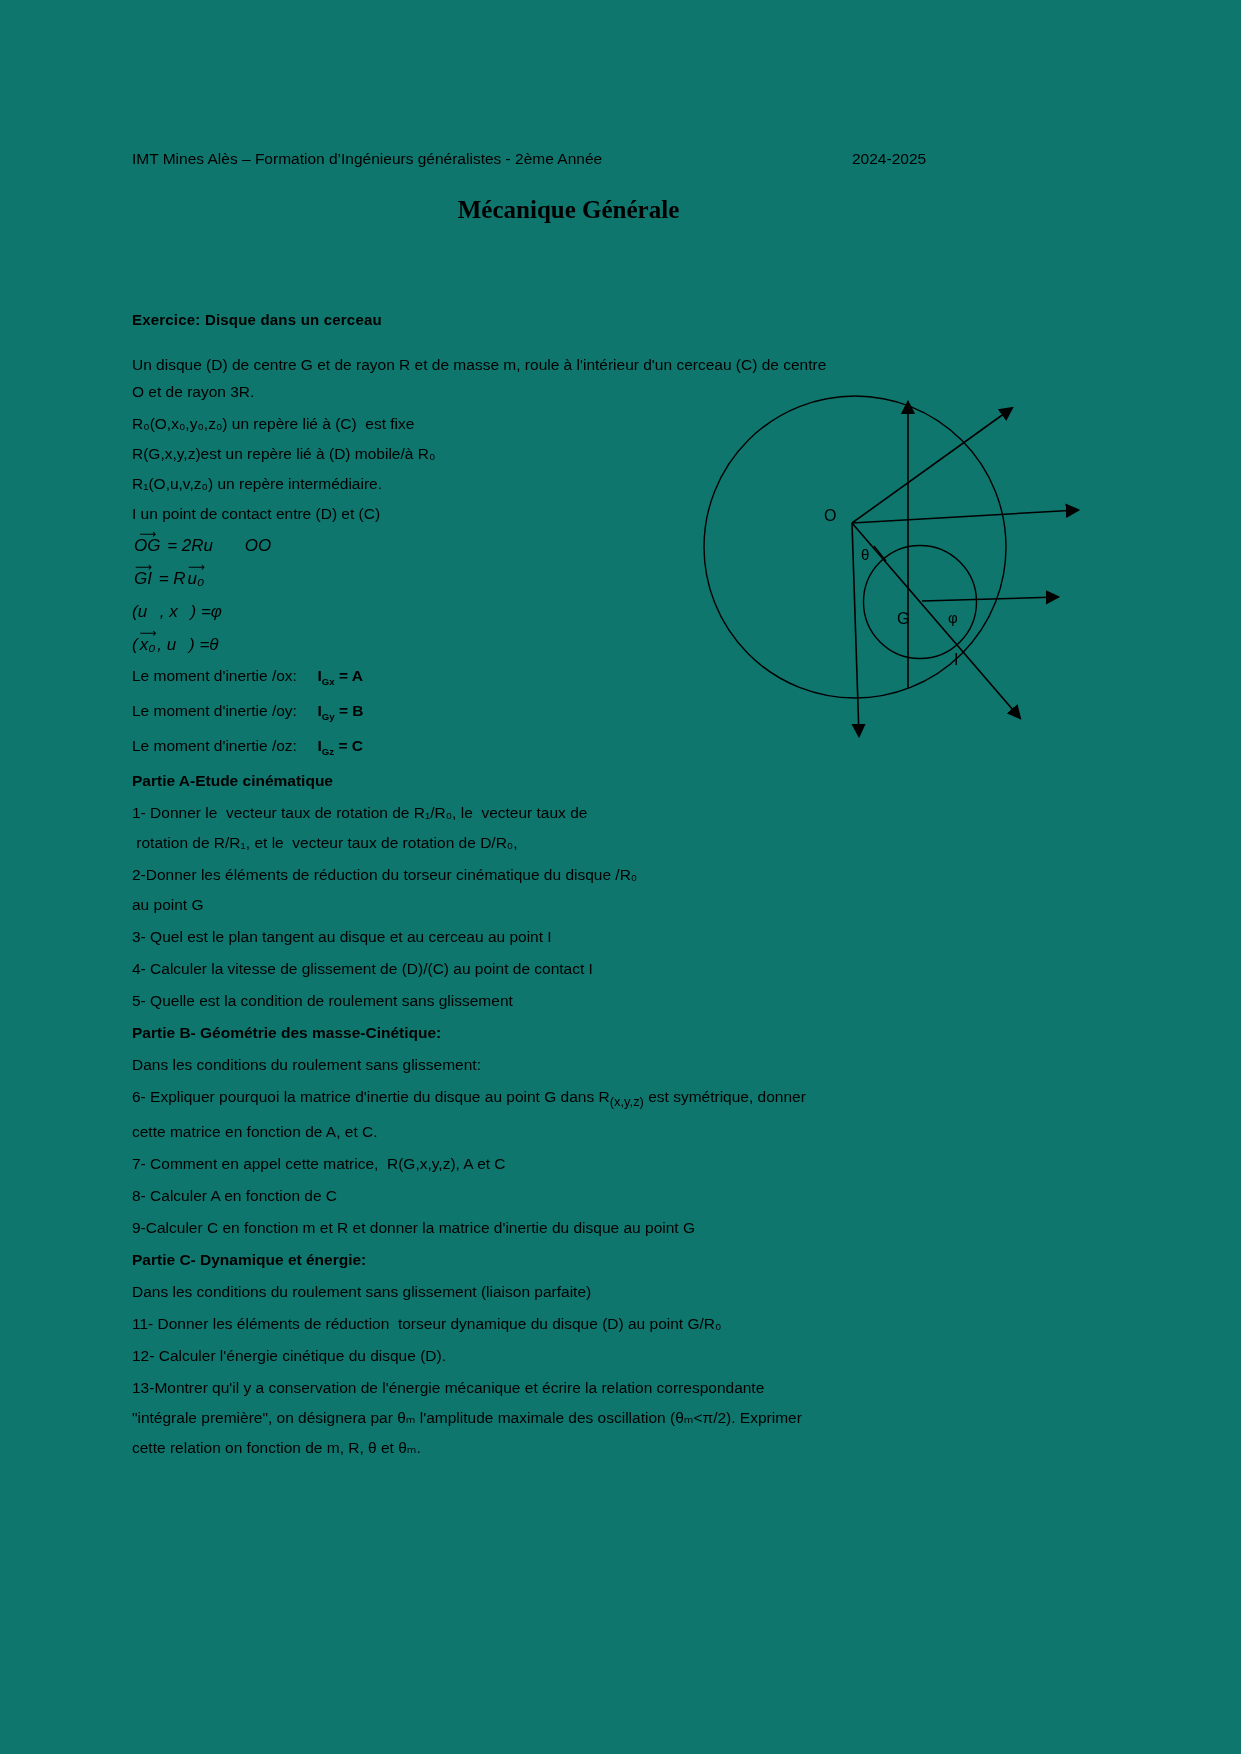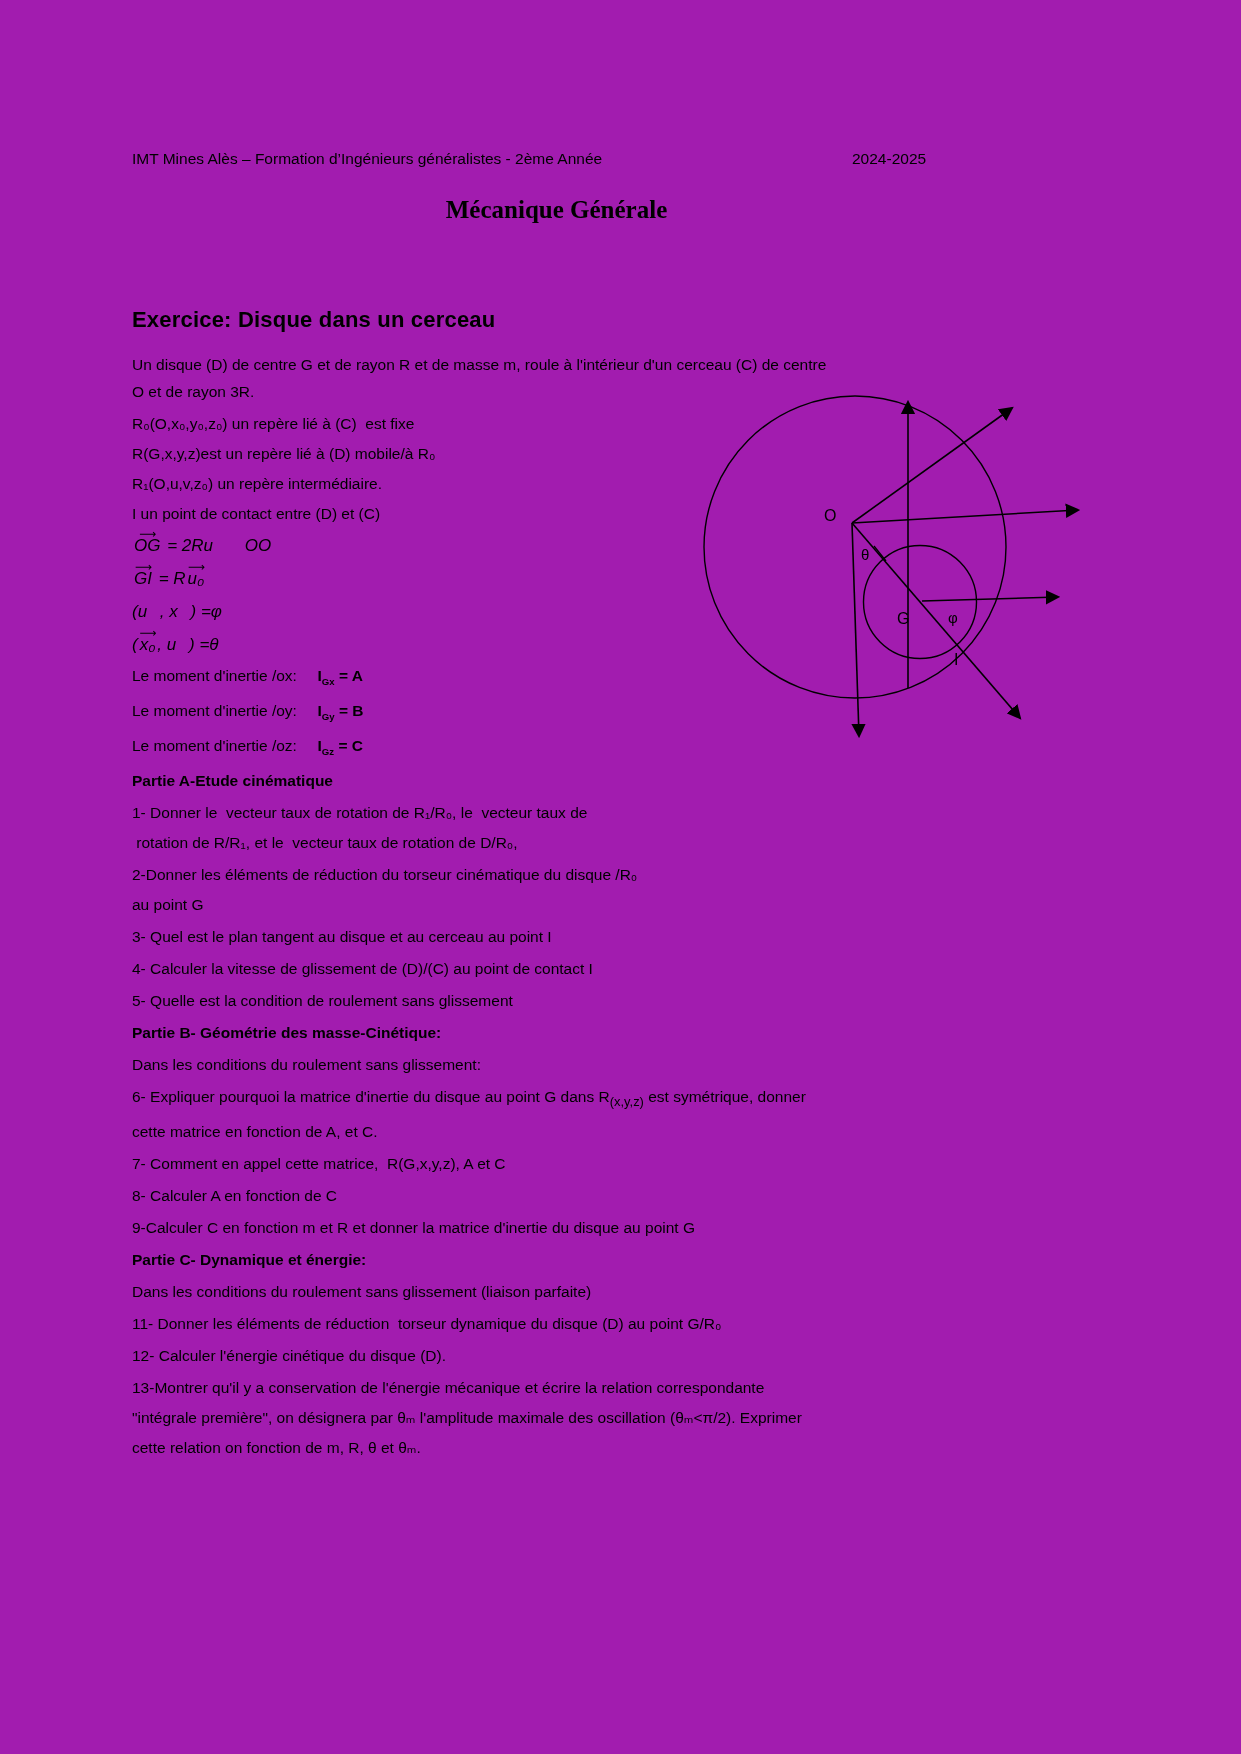--- a/index.html
+++ b/index.html
@@ -1,37 +1,37 @@
 <!DOCTYPE html>
 <html><head>
 <meta charset="utf-8">
 <style>
   html,body { margin:0; padding:0; background:#e8e8e8; }
   .page {
     position:relative;
     width:1241px; height:1754px;
     margin:0 auto;
-    background:#a21caf;
+    background:#0f766e;
     font-family:"Liberation Sans","DejaVu Sans",sans-serif;
     font-size:15.5px;
     color:#000;
     overflow:hidden;
   }
   .header { position:absolute; left:132px; top:150px; width:977px; }
   .header .hleft { display:inline-block; }
   .header .year { position:absolute; left:720px; top:0; }
   .title {
-    position:absolute; left:0; top:196px; width:1113px;
+    position:absolute; left:12px; top:196px; width:1113px;
     margin:0; text-align:center;
     font-family:"Liberation Serif","DejaVu Serif",serif;
     font-weight:700; font-size:25px; color:#000;
   }
   .flow { position:absolute; left:132px; top:309px; width:1000px; }
   .exercise-heading {
-    margin:0 0 20px 0; font-size:22px; font-weight:700; line-height:22px;
+    margin:0 0 20px 0; font-size:15px; font-weight:700; line-height:22px;
     letter-spacing:0.2px;
   }
   .ln { margin:0 0 2px 0; white-space:pre-wrap; }
   .intro { line-height:27px; margin-bottom:4px; }
   .setup-line { line-height:30px; margin-bottom:0; }
   .formula {
     line-height:33px; margin-bottom:0;
     font-family:Liberation Sans, sans-serif;
     font-style:italic; font-size:17px;
   }

